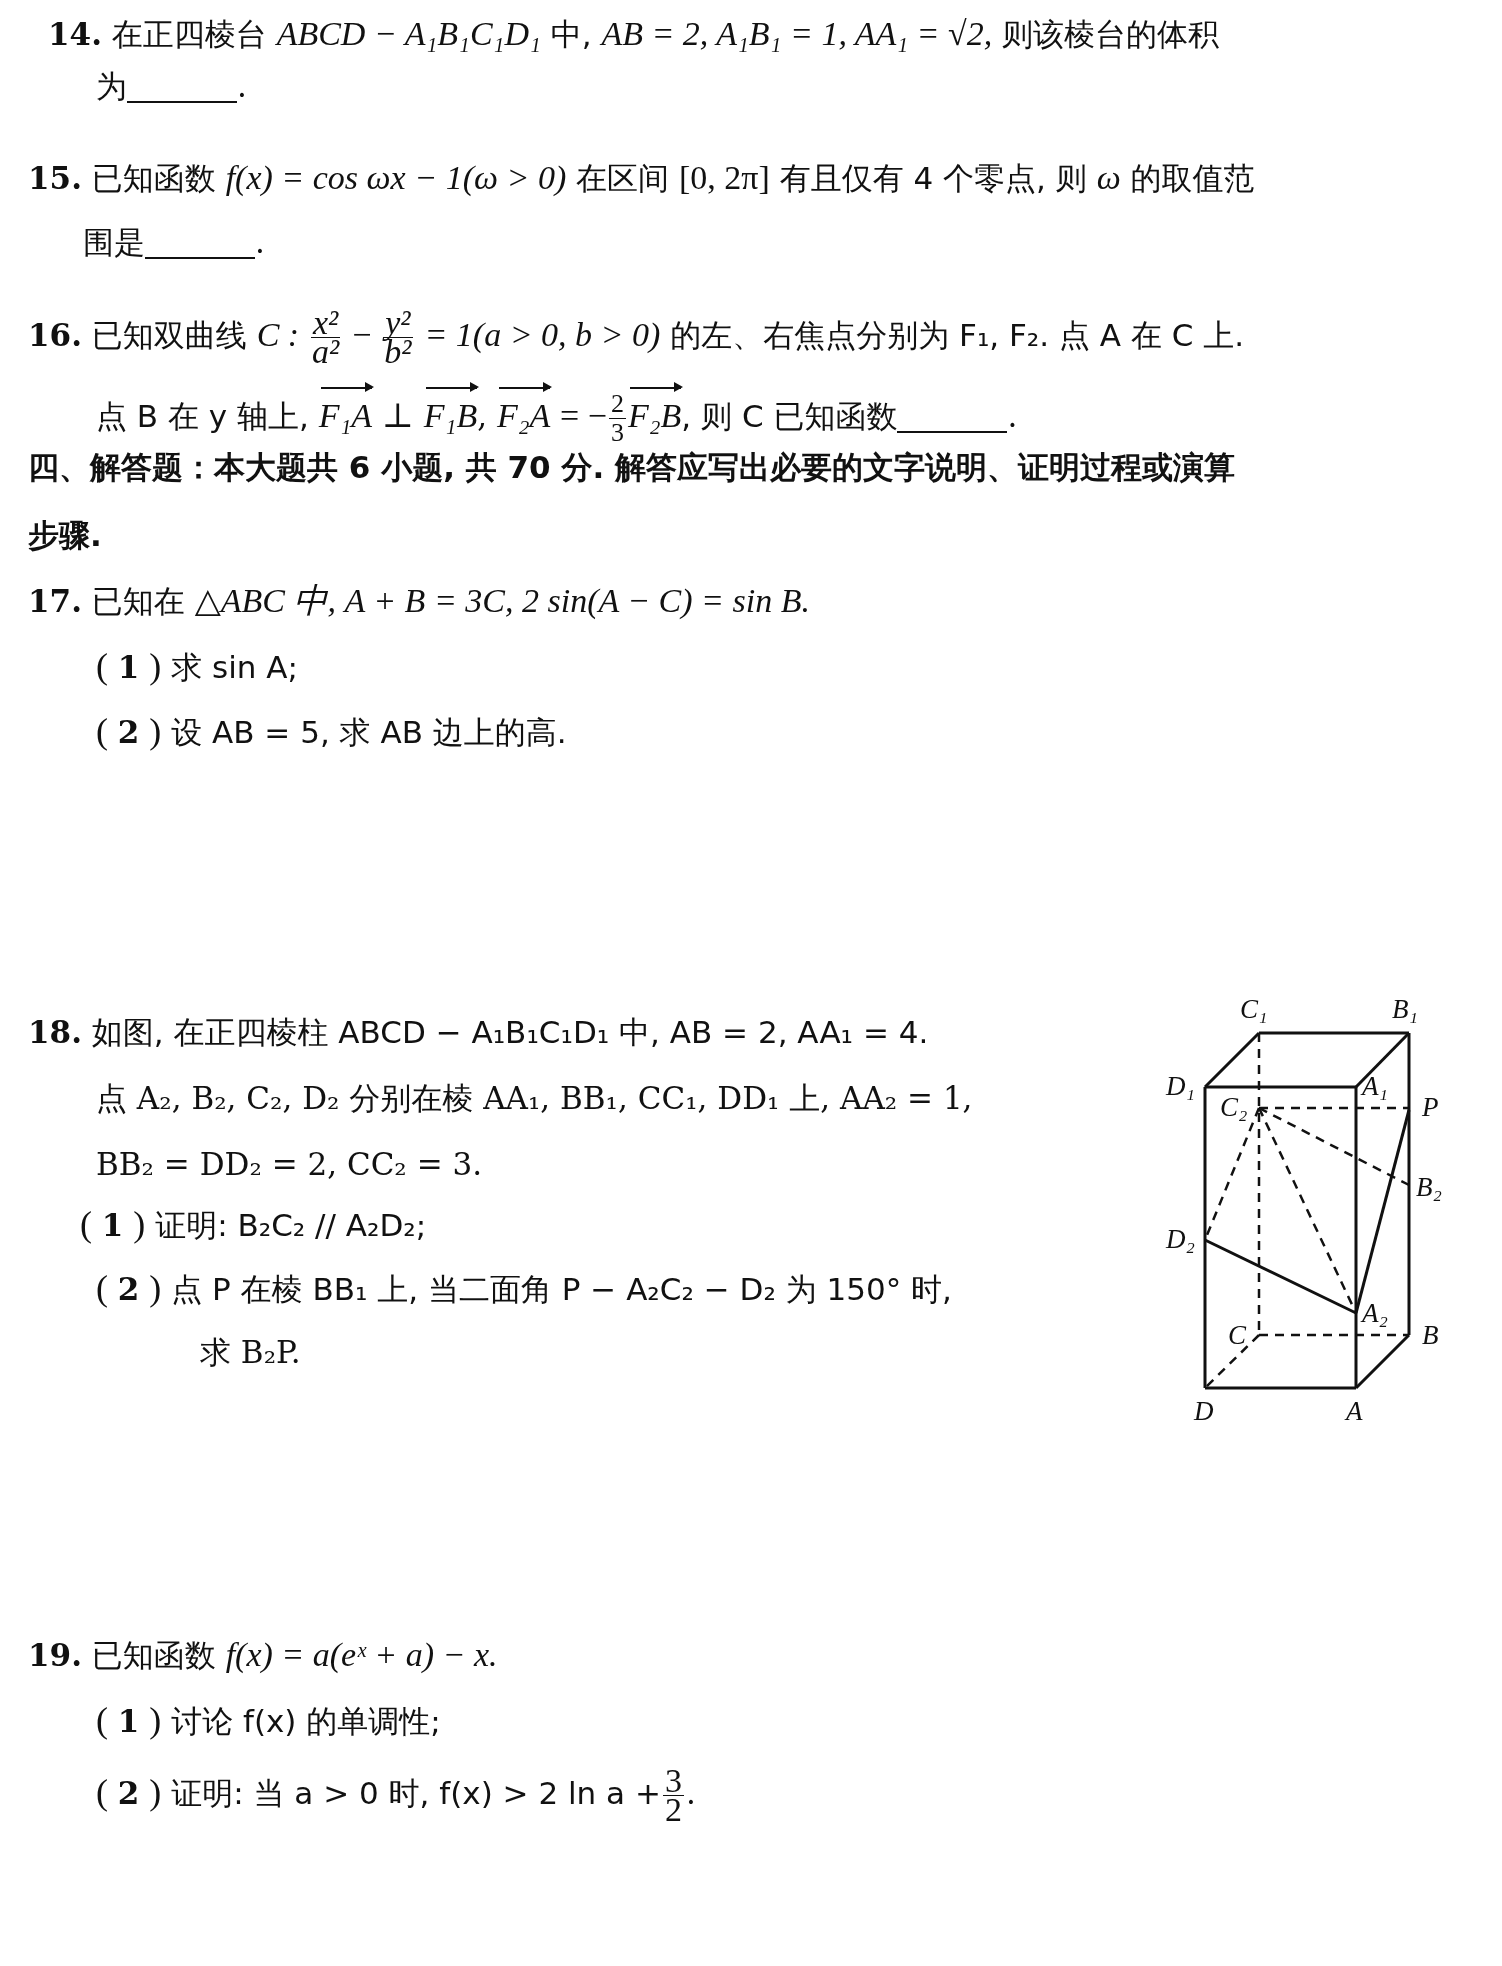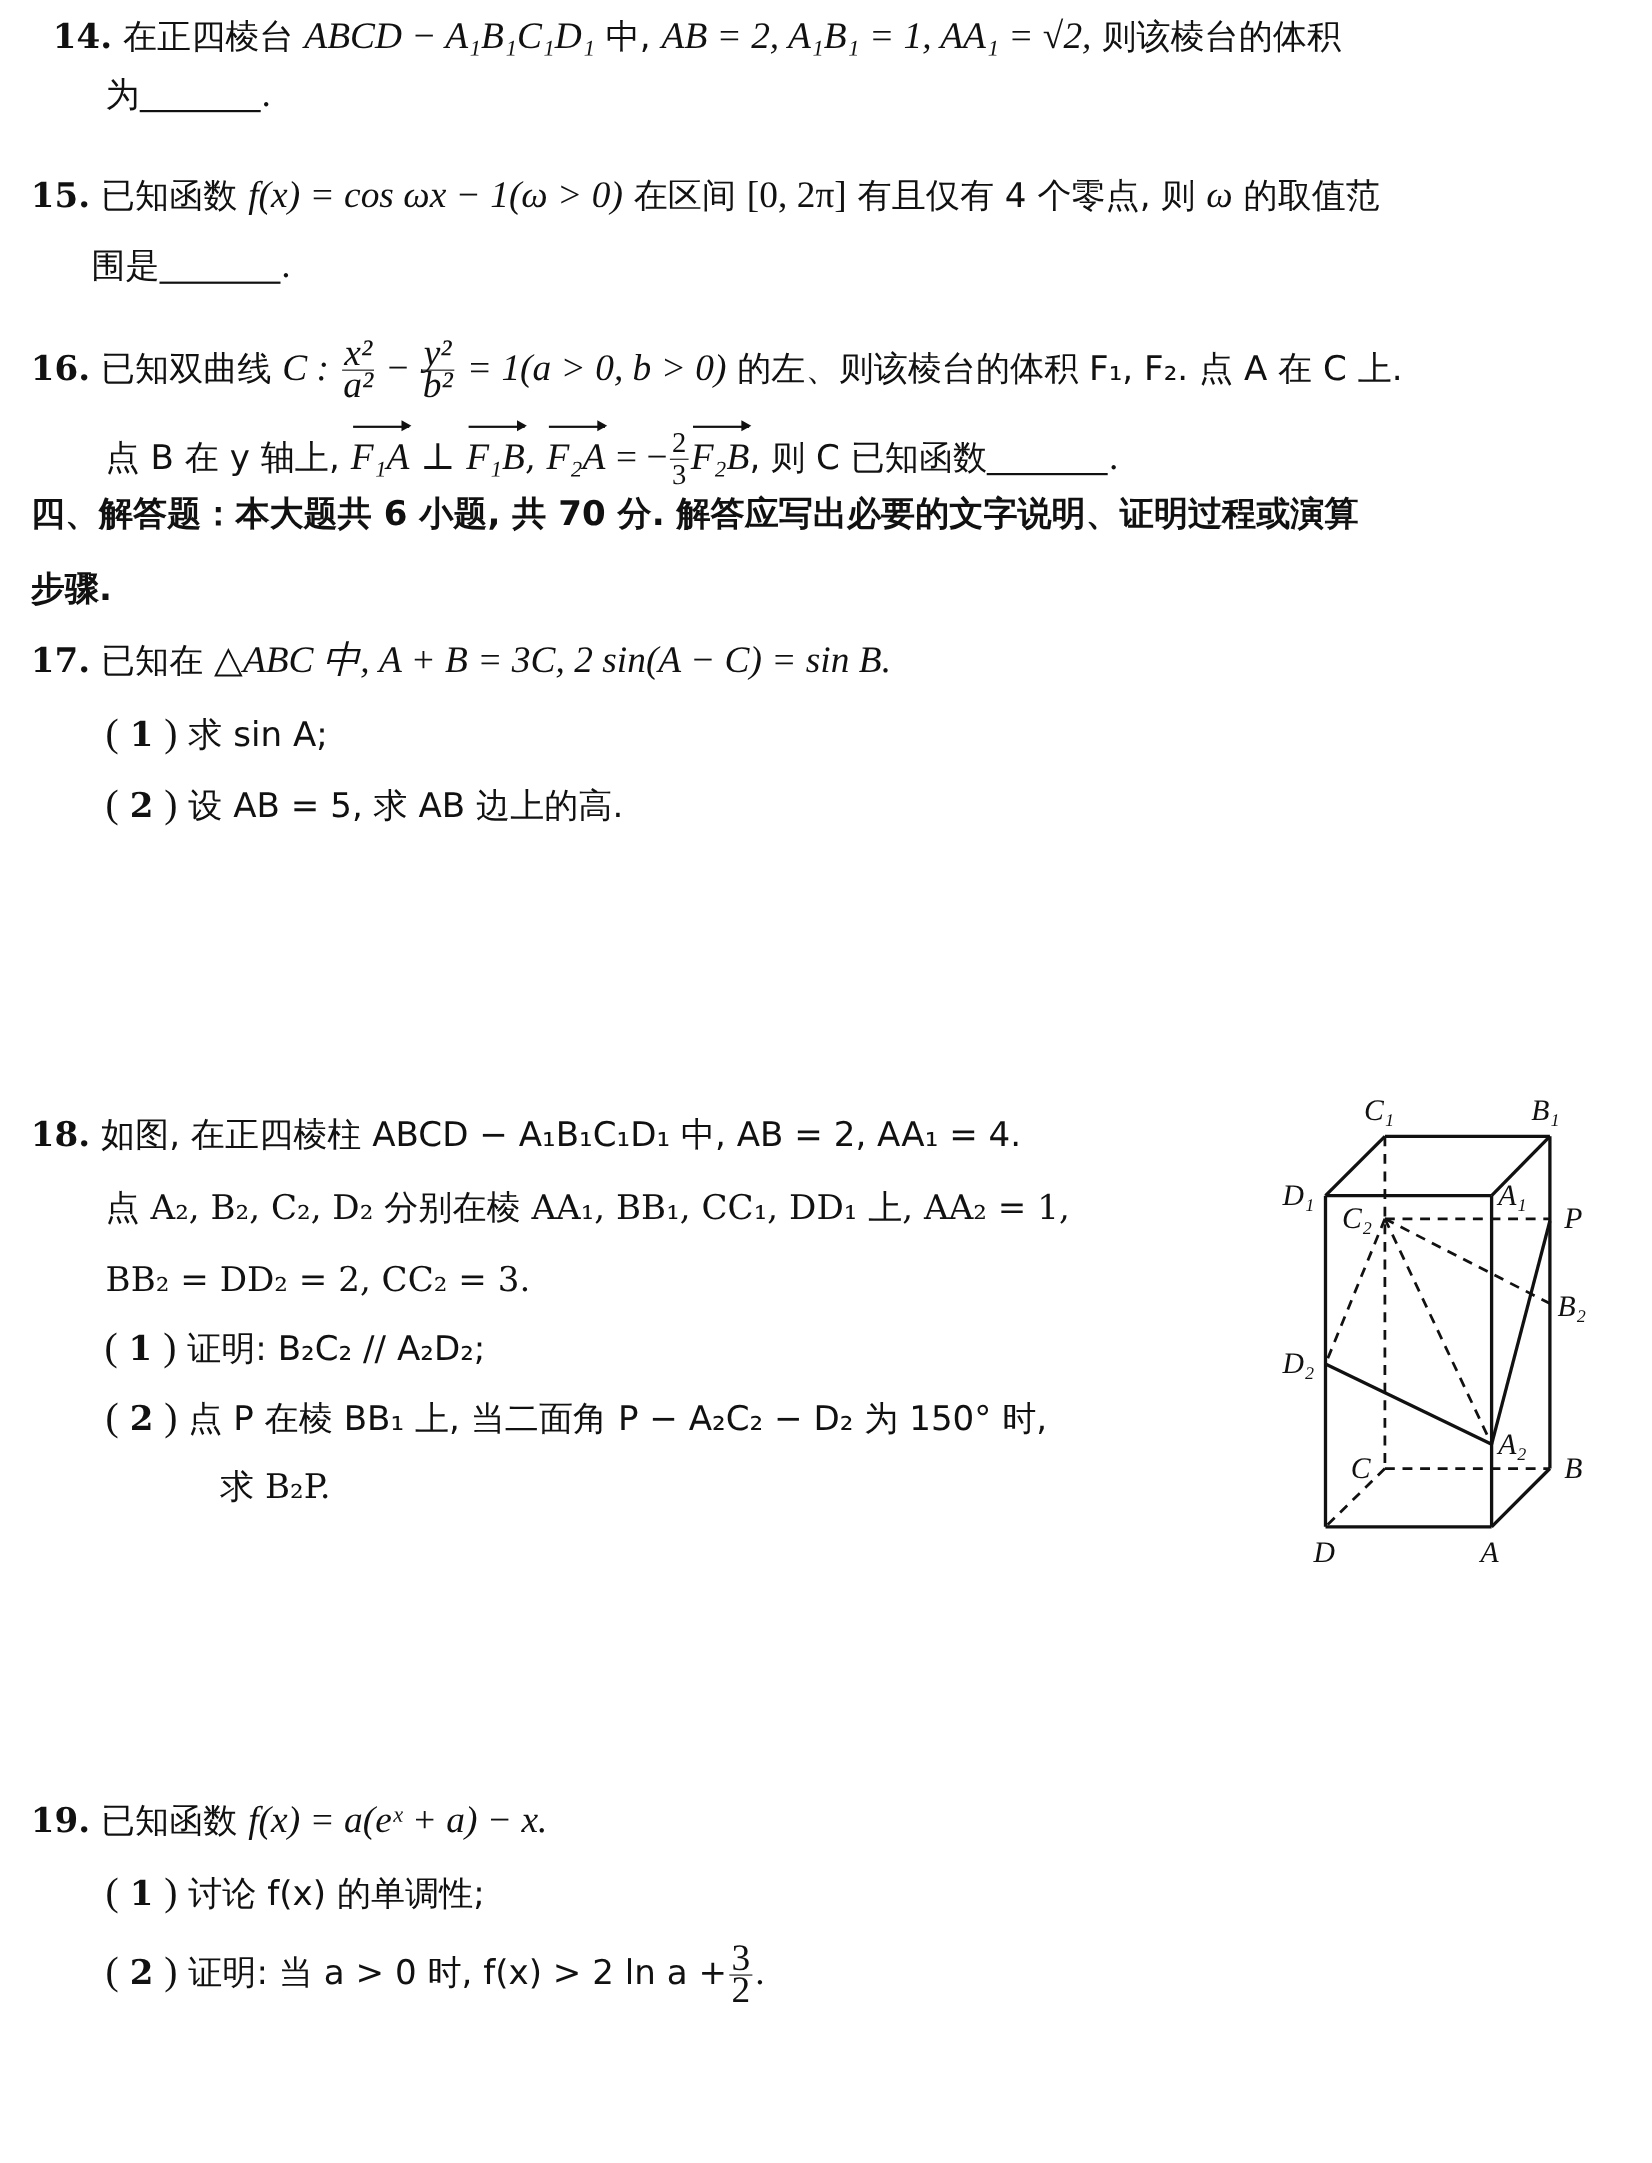--- a/index.html
+++ b/index.html
@@ -57,21 +57,21 @@
 </div>
 
 <div class="line" style="top:307px;left:28px;line-height:56px;">
   <span class="qnum">16.</span>
   <span class="cn">已知双曲线</span>
   <span class="m">C :</span>
   <span class="frac m"><span class="num">x²</span><span>a²</span></span>
   <span class="r">−</span>
   <span class="frac m"><span class="num">y²</span><span>b²</span></span>
   <span class="m">= 1(a &gt; 0, b &gt; 0)</span>
-  <span class="cn">的左、则该棱台的体积 F₁, F₂. 点 A 在 C 上.</span>
+  <span class="cn">的左、右焦点分别为 F₁, F₂. 点 A 在 C 上.</span>
 </div>
 <div class="line" style="top:370px;left:96px;line-height:50px;">
   <span class="cn">点 B 在 y 轴上,</span>
   <span class="m vec">F₁A</span>
   <span class="r">⊥</span>
   <span class="m vec">F₁B</span><span>,</span>
   <span class="m vec">F₂A</span>
   <span class="r">= −</span><span class="frac r" style="font-size:26px;"><span class="num">2</span><span>3</span></span><span class="m vec">F₂B</span><span class="cn">, 则 C 已知函数</span><span class="blank"></span><span>.</span>
 </div>
 
@@ -91,21 +91,21 @@
   <span class="paren">(</span> <span class="pnum">2</span> <span class="paren">)</span>
   <span class="cn">设 AB = 5, 求 AB 边上的高.</span>
 </div>
 
 <div class="line" style="top:1012px;left:28px;">
   <span class="qnum">18.</span>
   <span class="cn">如图, 在正四棱柱 ABCD − A₁B₁C₁D₁ 中, AB = 2, AA₁ = 4.</span>
 </div>
 <div class="line" style="top:1078px;left:96px;">点 A₂, B₂, C₂, D₂ 分别在棱 AA₁, BB₁, CC₁, DD₁ 上, AA₂ = 1,</div>
 <div class="line" style="top:1144px;left:96px;">BB₂ = DD₂ = 2, CC₂ = 3.</div>
-<div class="line" style="top:1204px;left:95px;">
+<div class="line" style="top:1204px;left:80px;">
   <span class="paren">(</span> <span class="pnum">1</span> <span class="paren">)</span>
   <span class="cn">证明: B₂C₂ // A₂D₂;</span>
 </div>
 <div class="line" style="top:1268px;left:96px;">
   <span class="paren">(</span> <span class="pnum">2</span> <span class="paren">)</span>
   <span class="cn">点 P 在棱 BB₁ 上, 当二面角 P − A₂C₂ − D₂ 为 150° 时,</span>
 </div>
 <div class="line" style="top:1332px;left:200px;">求 B₂P.</div>
 
 <svg id="fig" width="1502" height="1966">

